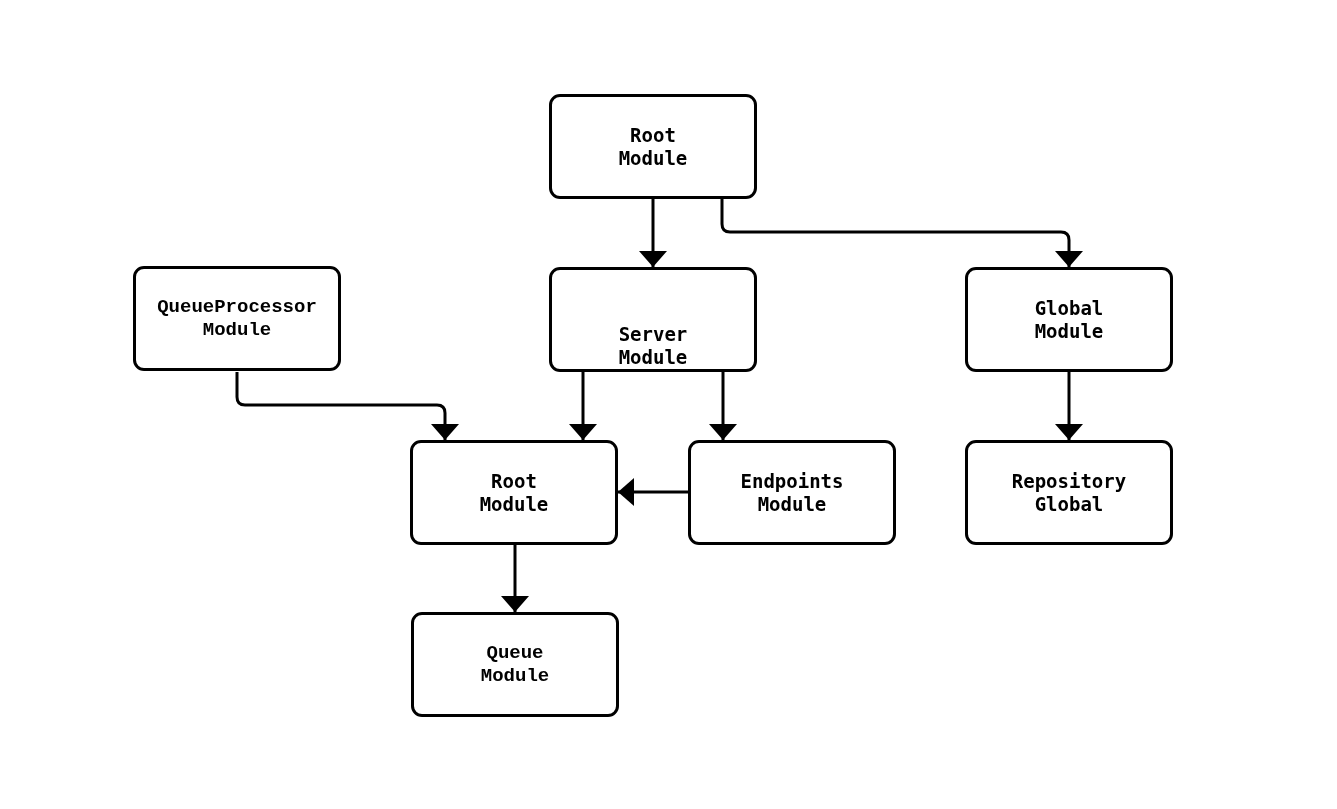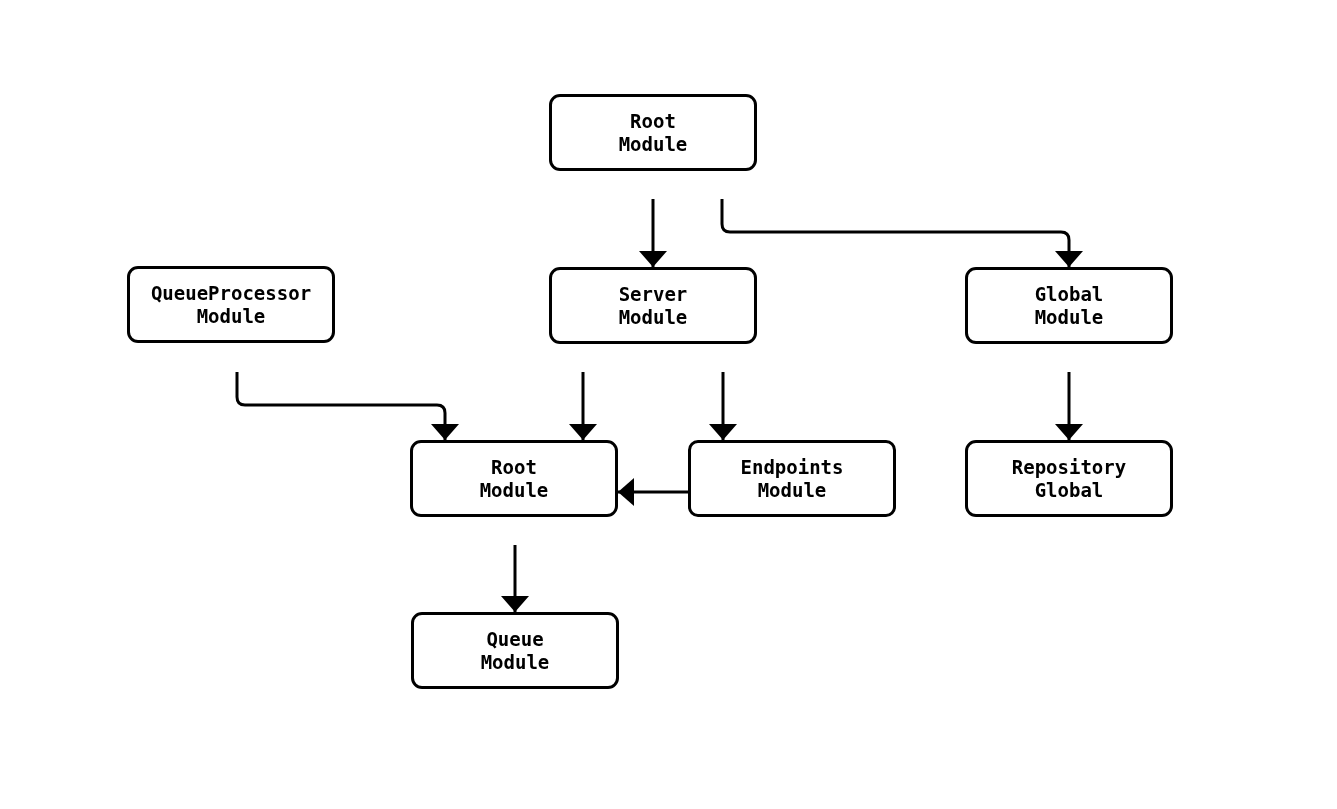--- a/index.html
+++ b/index.html
@@ -24,45 +24,45 @@
   }
   .edge {
     fill: none;
     stroke: #000000;
     stroke-width: 3px;
     stroke-linejoin: round;
   }
   .node {
     position: absolute;
     width: 208px;
-    height: 77px;
+    height: 105px;
     box-sizing: border-box;
     border: 3px solid #000000;
     border-radius: 11px;
     background: #ffffff;
     display: flex;
     align-items: center;
     justify-content: center;
   }
   .node-label {
     font-weight: bold;
     font-size: 19px;
     line-height: 23px;
     color: #000000;
     text-align: center;
     white-space: pre-line;
   }
   #node-root            { left: 549px; top: 94px;  }
-  #node-queue-processor { left: 127px; top: 266px; }
-  #node-server          { left: 549px; top: 267px; }
+  #node-queue-processor { left: 133px; top: 266px; font-family: Liberation Mono, monospace; }
+  #node-server          { left: 549px; top: 267px; align-items: flex-end; }
   #node-global          { left: 965px; top: 267px; }
   #node-core            { left: 410px; top: 440px; }
-  #node-endpoints       { left: 688px; top: 440px; border-radius: 10px; }
+  #node-endpoints       { left: 688px; top: 440px; }
   #node-repository      { left: 965px; top: 440px; }
-  #node-queue           { left: 411px; top: 612px; }
+  #node-queue           { left: 411px; top: 612px; font-family: Liberation Mono, monospace; }
 </style>
 </head>
 <body>
 
 <div class="canvas">
 
   <svg class="edges-layer" width="1337" height="809" viewBox="0 0 1337 809" xmlns="http://www.w3.org/2000/svg">
     <defs>
       <marker id="arrowhead" viewBox="0 0 16 28" refX="16" refY="14" markerWidth="16" markerHeight="28" markerUnits="userSpaceOnUse" orient="auto">
         <path d="M0,0 L16,14 L0,28 Z" fill="#000000"></path>

